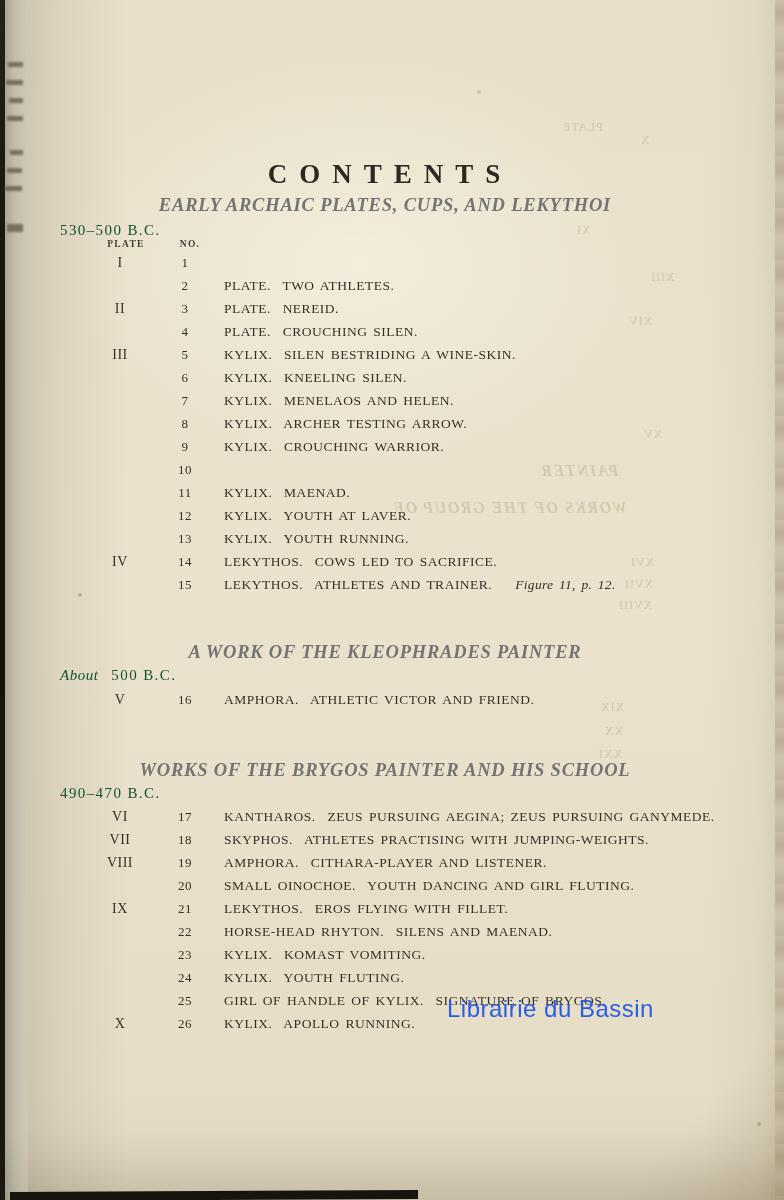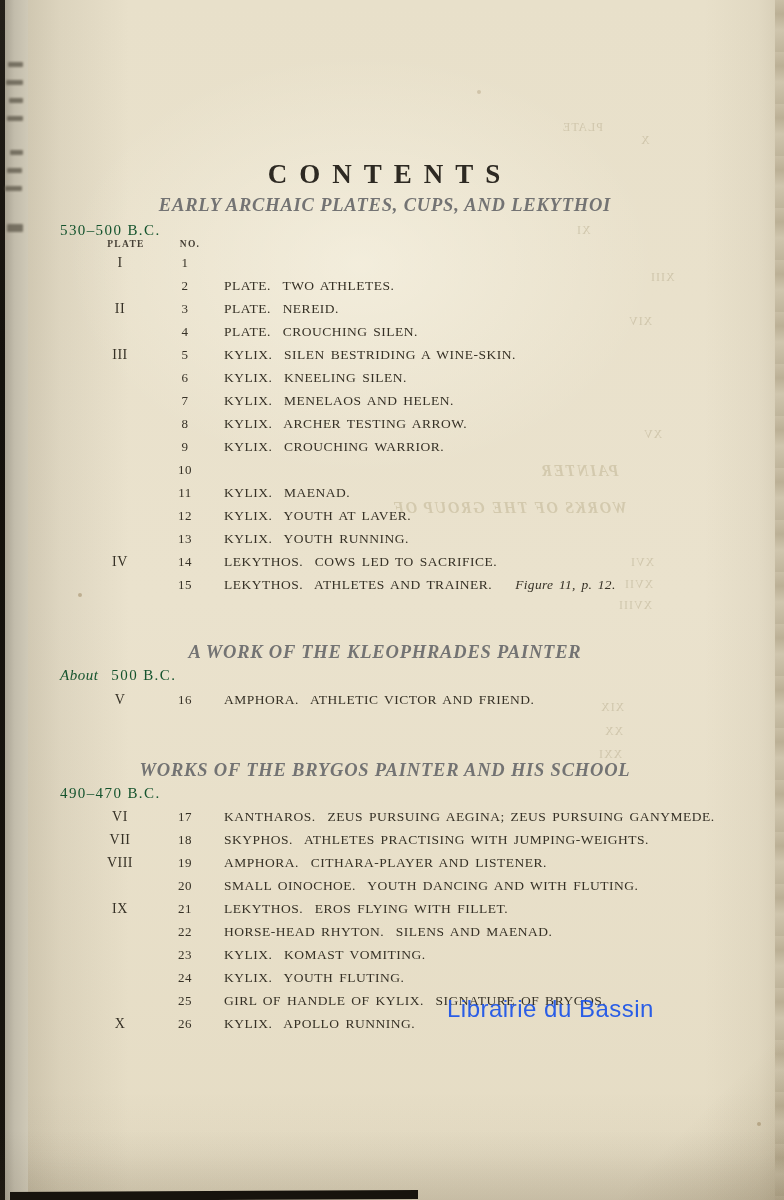--- a/index.html
+++ b/index.html
@@ -233,21 +233,21 @@
 
     <div class="row">
       <span class="cell plate">VIII</span>
       <span class="cell no">19</span>
       <span class="cell desc"><span>AMPHORA.  CITHARA-PLAYER AND LISTENER.</span><span class="note"></span></span>
     </div>
 
     <div class="row">
       <span class="cell plate"></span>
       <span class="cell no">20</span>
-      <span class="cell desc"><span>SMALL OINOCHOE.  YOUTH DANCING AND WITH FLUTING.</span><span class="note"></span></span>
+      <span class="cell desc"><span>SMALL OINOCHOE.  YOUTH DANCING AND GIRL FLUTING.</span><span class="note"></span></span>
     </div>
 
     <div class="row">
       <span class="cell plate">IX</span>
       <span class="cell no">21</span>
       <span class="cell desc"><span>LEKYTHOS.  EROS FLYING WITH FILLET.</span><span class="note"></span></span>
     </div>
 
     <div class="row">
       <span class="cell plate"></span>

